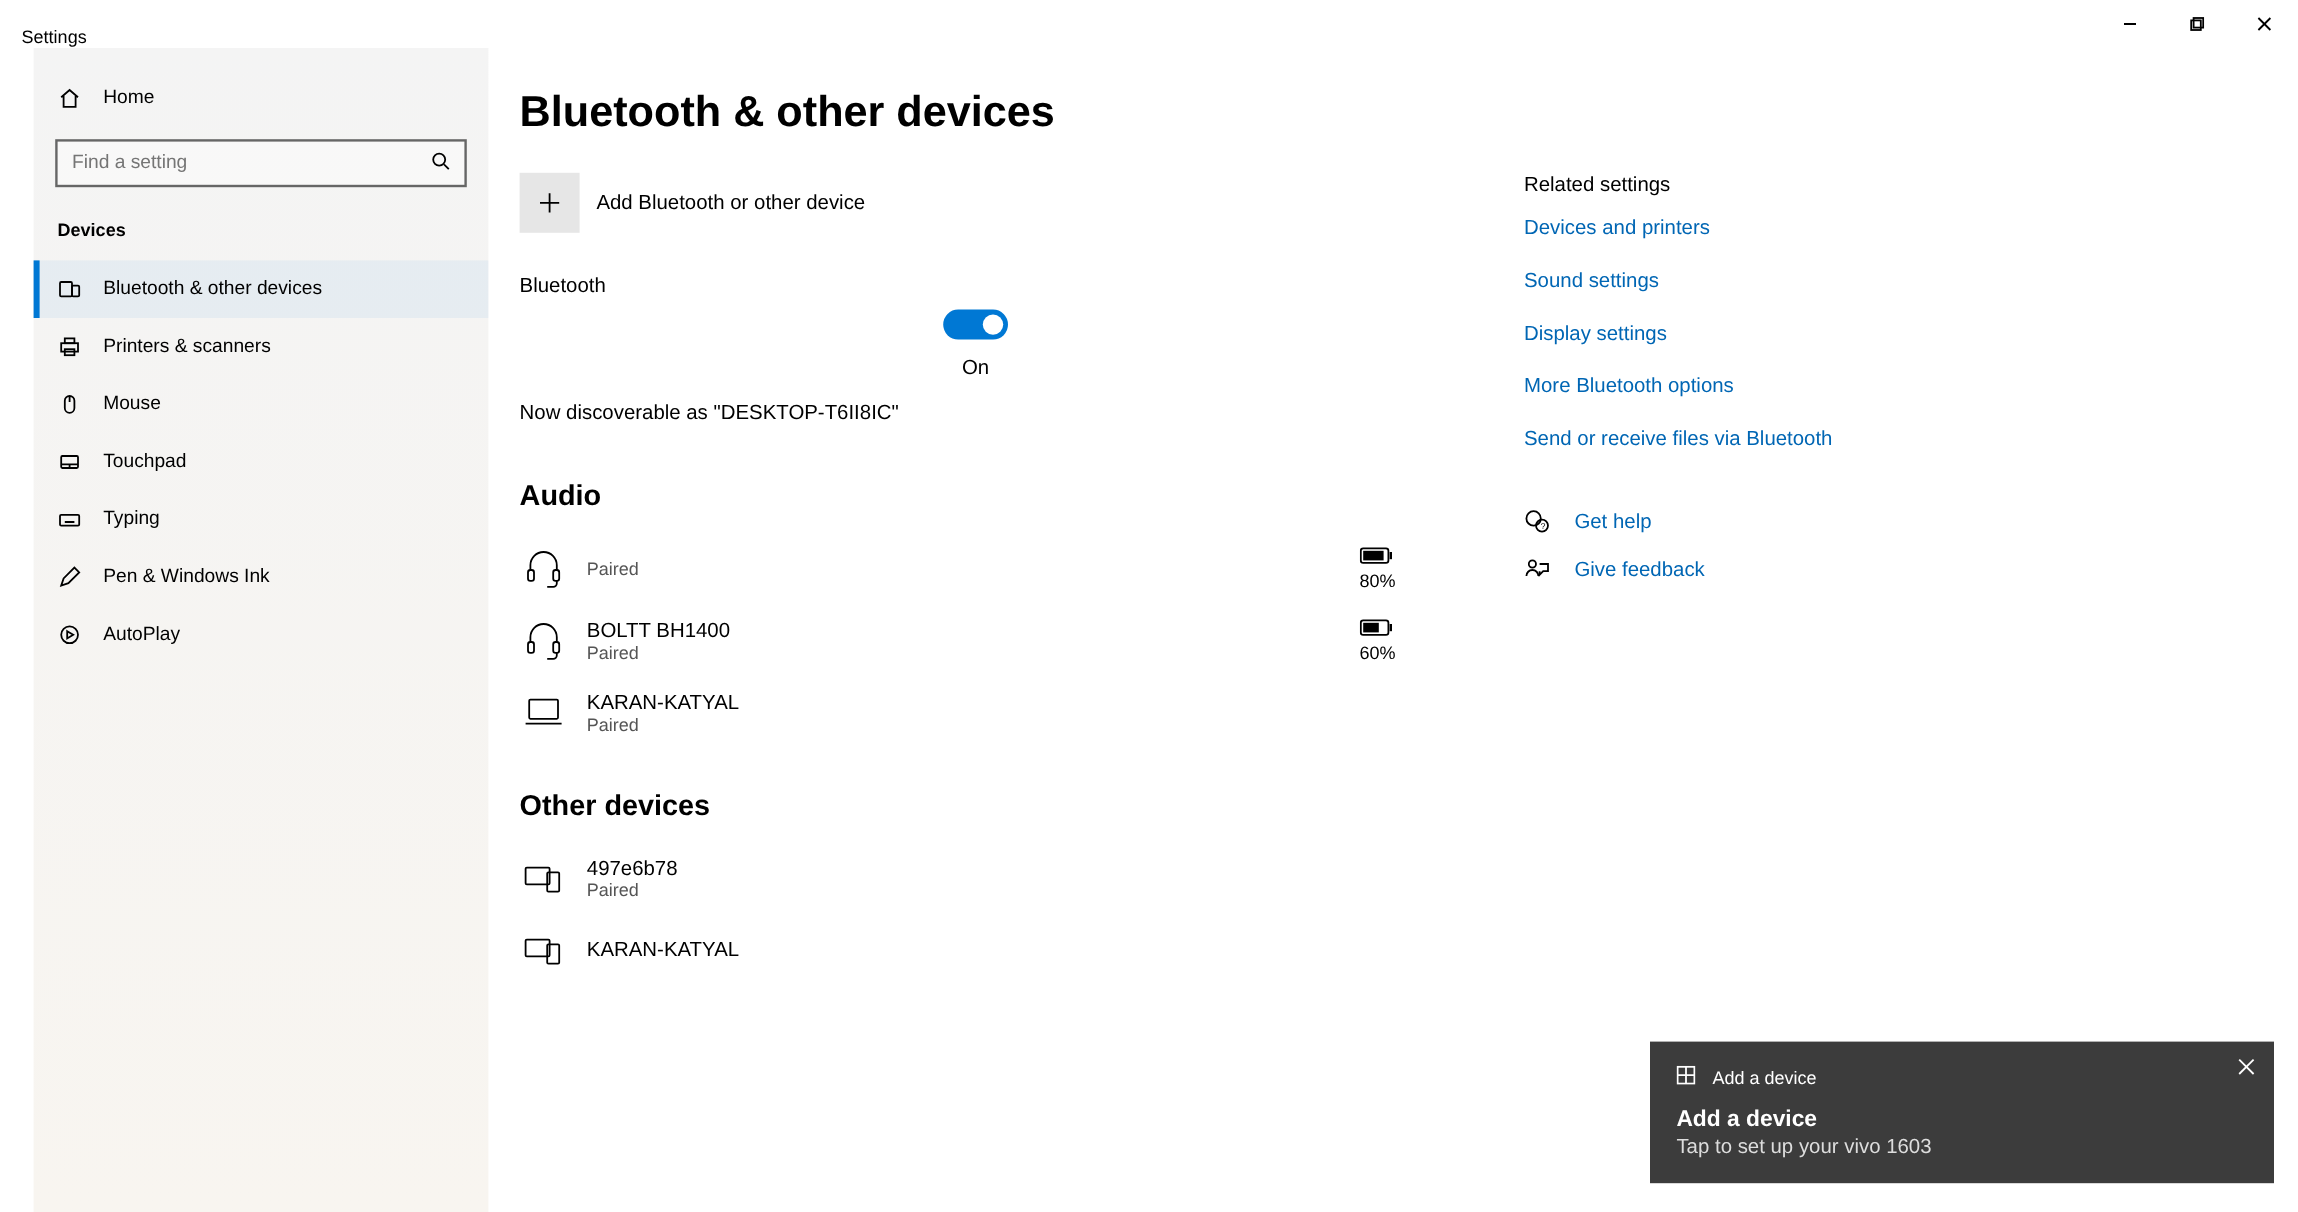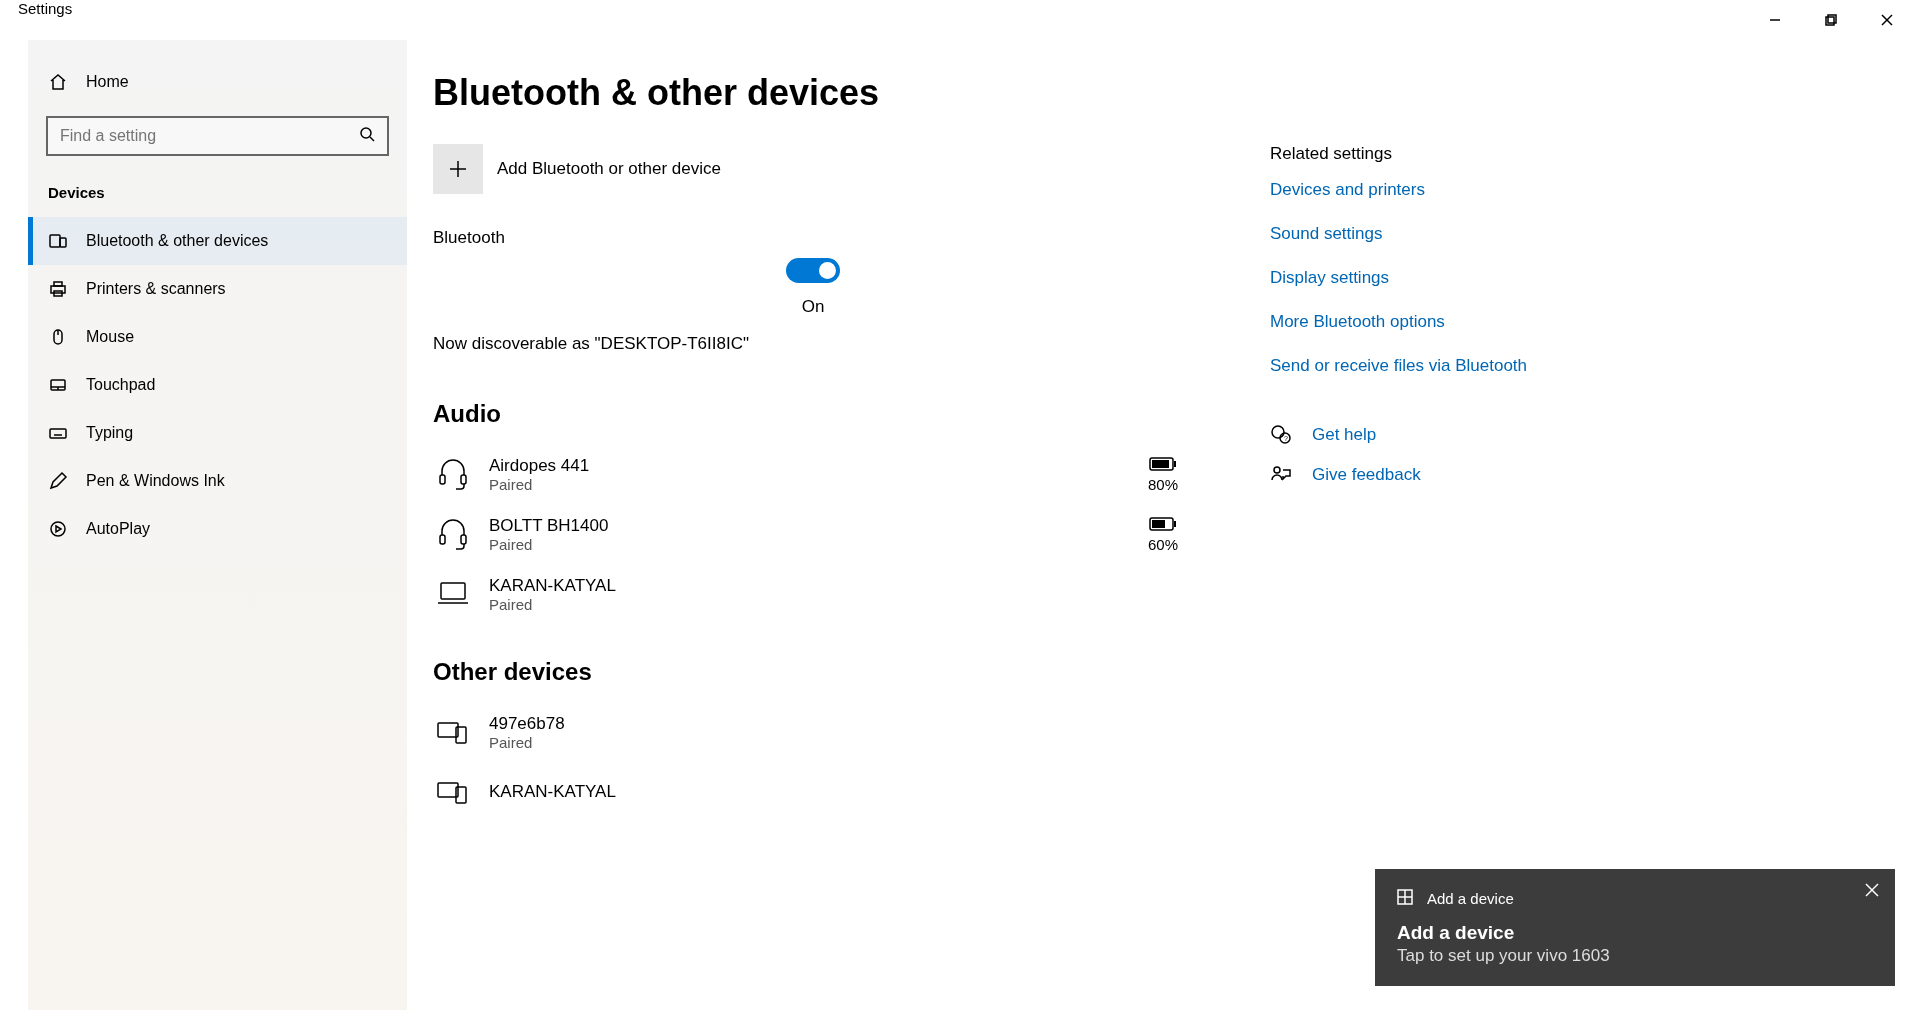--- a/index.html
+++ b/index.html
@@ -1,18 +1,18 @@
 <!DOCTYPE html>
 <html><head>
 <meta charset="utf-8">
 <style>
 * { margin: 0; padding: 0; box-sizing: border-box; font-family: "Segoe UI", Arial, sans-serif; }
 body { background: #fff; color: #000; overflow: hidden; width: 1915px; height: 1010px; position: relative; }
 .window { width: 100%; height: 100%; display: flex; flex-direction: column; }
-.titlebar { height: 40px; display: flex; align-items: flex-start; justify-content: space-between; padding-left: 18px; }
+.titlebar { height: 40px; display: flex; align-items: flex-end; justify-content: space-between; padding-left: 18px; }
 .titlebar-title { font-size: 15px; color: #000; }
 .titlebar-controls { display: flex; }
 .titlebar-btn { width: 56px; height: 40px; display: flex; align-items: center; justify-content: center; cursor: default; }
 .titlebar-btn svg { stroke: #000; }
 .body { flex: 1; display: flex; min-height: 0; }
 .sidebar { width: 379px; background: linear-gradient(to bottom, #f4f4f4, #f8f5f0); padding-top: 20px; position: relative; margin-left: 28px; }
 .sidebar-home { display: flex; align-items: center; gap: 18px; padding: 12px 20px; cursor: default; }
 .sidebar-home .icon { width: 20px; height: 20px; }
 .sidebar-home-label { font-size: 16px; }
 .search-wrap { padding: 12px 18px 18px 18px; }
@@ -35,21 +35,21 @@
 .toggle { width: 54px; height: 25px; border-radius: 13px; background: #0078d4; position: relative; }
 .toggle-knob { position: absolute; right: 4px; top: 4px; width: 17px; height: 17px; border-radius: 50%; background: #fff; }
 .toggle-state { font-size: 17px; }
 .discoverable { font-size: 17px; margin-bottom: 46px; }
 .section-title { font-size: 24px; font-weight: 600; margin-bottom: 16px; }
 .device-row { display: flex; align-items: center; padding: 10px 0; }
 .device-icon { width: 40px; height: 40px; margin-right: 16px; display: flex; align-items: center; justify-content: center; }
 .device-info { flex: 1; }
 .device-name { font-size: 17px; }
 .device-status { font-size: 15px; color: #555; }
-.device-battery { width: 60px; text-align: center; }
+.device-battery { width: 60px; text-align: left; }
 .device-battery-pct { font-size: 15px; }
 .right-col { margin-left: 40px; }
 .related-header { font-size: 17px; margin-bottom: 16px; }
 .related-link { font-size: 17px; color: #0066b4; display: block; margin-bottom: 24px; cursor: default; }
 .help-row { display: flex; align-items: center; gap: 20px; margin-bottom: 18px; cursor: default; }
 .help-row .icon { width: 22px; height: 22px; }
 .help-link { font-size: 17px; color: #0066b4; }
 .toast { position: absolute; right: 20px; bottom: 24px; width: 520px; background: #3c3c3c; color: #fff; padding: 20px 22px; }
 .toast-header { display: flex; align-items: center; gap: 14px; margin-bottom: 14px; font-size: 15px; }
 .toast-close { position: absolute; top: 14px; right: 16px; cursor: default; }
@@ -209,21 +209,20 @@
           <div class="device-row">
             <div class="device-icon">
                 <svg width="34" height="34" viewBox="0 0 34 34">
                   <path d="M6 18 V14 a11 11 0 0 1 22 0 V18"></path>
                   <rect x="4" y="18" width="5" height="9" rx="2"></rect>
                   <rect x="25" y="18" width="5" height="9" rx="2"></rect>
                   <path d="M28 27 v2 a3 3 0 0 1 -3 3 h-5"></path>
                 </svg>
               </div>
             <div class="device-info">
-              <div class="device-name">Airdopes 441</div>
               <div class="device-status">Paired</div>
             </div>
             <div class="device-battery">
               <svg width="28" height="16" viewBox="0 0 28 16">
                   <rect x="1" y="2" width="23" height="12" rx="2"></rect>
                   <rect x="3" y="4" width="17" height="8" fill="currentColor" stroke="none"></rect>
                   <rect x="25" y="5" width="2" height="6" fill="currentColor" stroke="none"></rect>
                 </svg>
               <div class="device-battery-pct">80%</div>
             </div>

